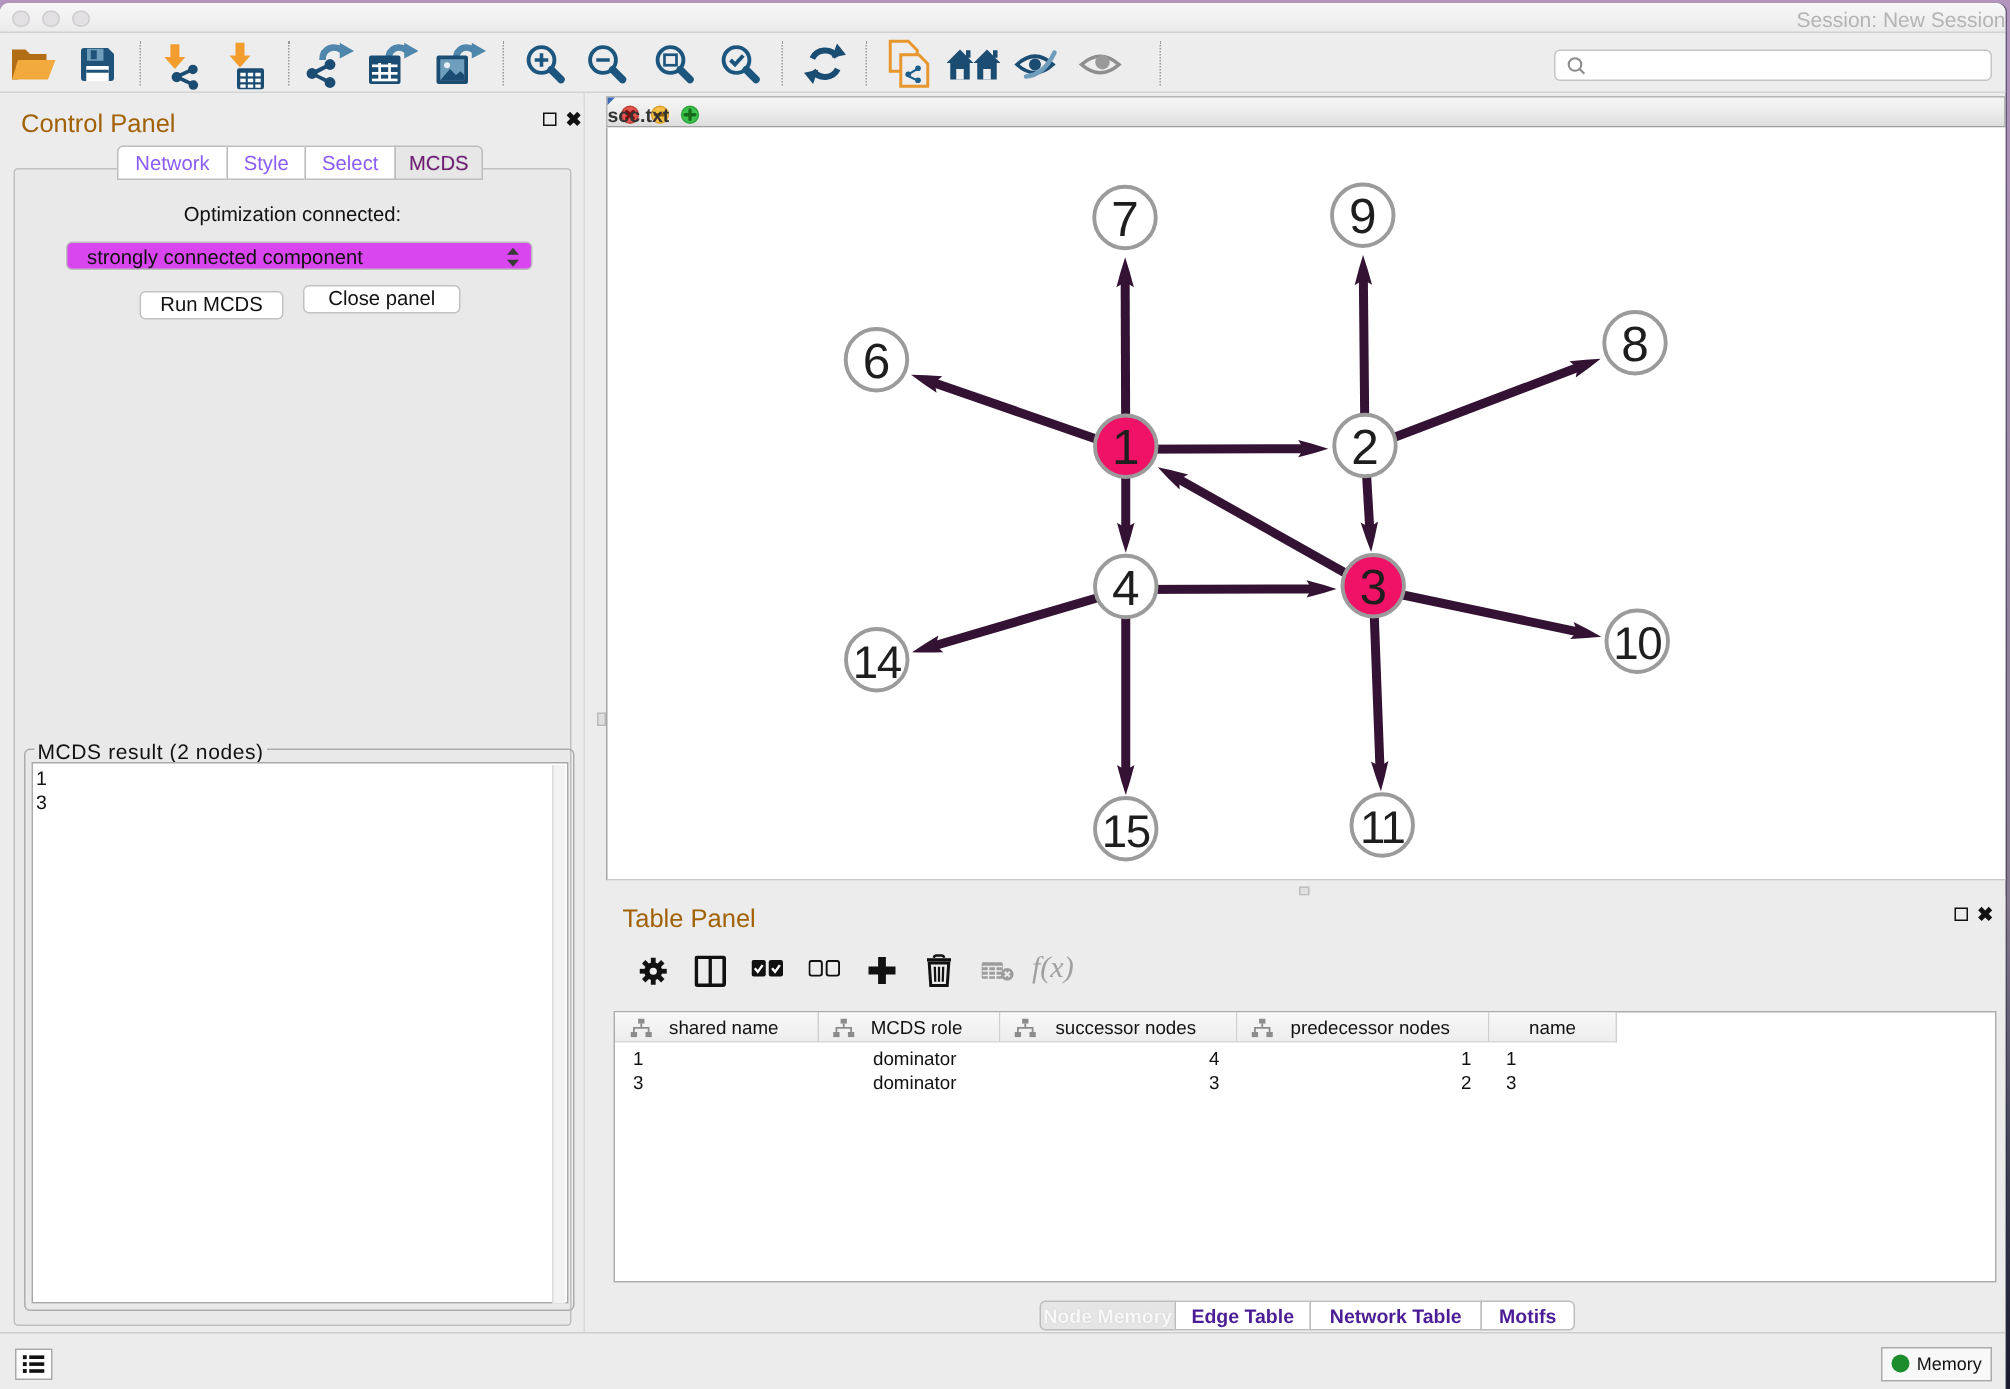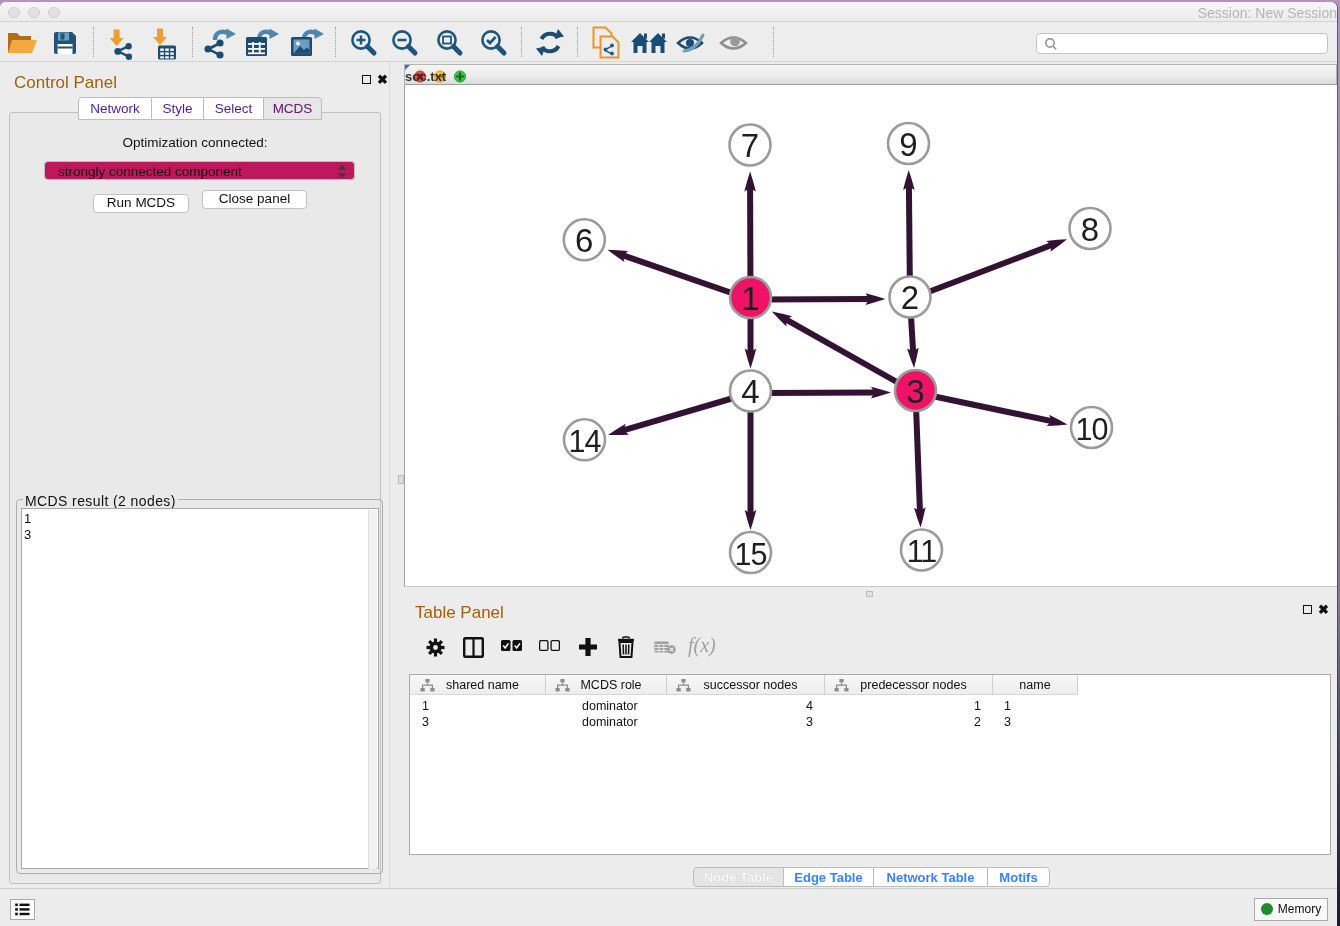--- a/index.html
+++ b/index.html
@@ -15,34 +15,34 @@
 .toolbar { position:absolute; left:0; top:20px; width:1337px; height:40px; background:#ededed; border-bottom:1px solid #d4d4d4; }
 .tsep { position:absolute; top:5px; height:30px; width:0; border-left:1px dotted #9a9a9a; }
 .ticon { position:absolute; top:4px; }
 .searchbox { position:absolute; left:1036px; top:11px; width:292px; height:21px; background:#fff; border:1px solid #c4c4c4; border-radius:4px; }
 
 .cp { position:absolute; left:0; top:60px; width:390px; height:826px; background:#ececec; border-right:1px solid #dadada; }
 .panel-title { position:absolute; font-size:17px; color:#a16207; }
 .float-btn { position:absolute; width:9px; height:9px; border:1.5px solid #111; }
 .close-x { position:absolute; font-size:13px; font-weight:bold; color:#111; line-height:10px; }
 .tabpane { position:absolute; left:9px; top:50px; width:372px; height:772px; background:#e9e9e9; border:1px solid #c0c0c0; border-radius:3px; }
-.tab { position:absolute; top:35px; height:23px; font-size:13.5px; text-align:center; line-height:21px; color:#4c1d95; background:#fff; border:1px solid #bdbdbd; }
+.tab { position:absolute; top:35px; height:23px; font-size:13.5px; text-align:center; line-height:21px; color:#8b5cf6; background:#fff; border:1px solid #bdbdbd; }
 .btn { position:absolute; background:#fff; border:1px solid #c2c2c2; border-radius:4px; font-size:13.5px; color:#111; text-align:center; line-height:16px; }
 
 .netwin-title { position:absolute; left:404px; top:62px; width:933px; height:21px; background:linear-gradient(180deg,#f5f5f5 0%,#ececec 55%,#dcdcdc 100%); border:1px solid #b5b5b5; border-bottom:1px solid #9f9f9f; }
 .netwin-title .txt { position:absolute; left:0; top:3.5px; width:100%; text-align:left; font-size:13px; font-weight:bold; color:#333; }
 .canvas { position:absolute; left:404px; top:83px; width:933px; height:502px; background:#fff; border-left:1px solid #a5a5a5; border-bottom:1px solid #c9c9c9; }
 
 .tp { position:absolute; left:404px; top:595px; width:933px; height:291px; background:#ececec; }
 .tptool { position:absolute; left:6px; top:28px; width:921px; height:40px; }
 .tbl { position:absolute; left:5px; top:77px; width:922px; height:181px; background:#fff; border:1px solid #ababab; }
 .th { position:absolute; top:0; height:20px; background:linear-gradient(180deg,#f8f8f8,#ededed); border-right:1px solid #cfcfcf; border-bottom:1px solid #d8d8d8; font-size:12.5px; color:#111; text-align:center; line-height:20px; }
 .treeic { position:absolute; top:4px; }
 .bottabs { position:absolute; top:270px; left:0; width:100%; height:20px; }
-.btab { position:absolute; height:20px; font-size:13px; font-weight:bold; text-align:center; line-height:19px; background:#fff; border:1px solid #bdbdbd; color:#3b82f6; }
+.btab { position:absolute; height:20px; font-size:13px; font-weight:bold; text-align:center; line-height:19px; background:#fff; border:1px solid #bdbdbd; color:#4c1d95; }
 
 .statusbar { position:absolute; left:0; top:886px; width:1337px; height:38px; background:#ececec; border-top:1px solid #cdcdcd; }
 </style>
 </head>
 <body>
 <div class="app">
 
   <div class="titlebar">
     <div class="tl" style="left:8px;"></div>
     <div class="tl" style="left:28px;"></div>
@@ -220,21 +220,21 @@
   <div class="cp">
     <div class="panel-title" style="left:14px; top:11px;">Control Panel</div>
     <div class="float-btn" style="left:362px; top:13px;"></div>
     <div class="close-x" style="left:377px; top:13px;">✖</div>
     <div class="tabpane"></div>
     <div class="tab" style="left:78px; width:74px; border-radius:4px 0 0 0;">Network</div>
     <div class="tab" style="left:151px; width:53px;">Style</div>
     <div class="tab" style="left:203px; width:61px;">Select</div>
     <div class="tab" style="left:263px; width:59px; background:#e7e7e7; color:#701a75; border-radius:0 4px 0 0; text-shadow:0 0 1px #bbb;">MCDS</div>
     <div class="abs" style="left:0; top:73px; width:390px; text-align:center; font-size:13.5px; color:#111;">Optimization connected:</div>
-    <div class="abs" style="left:44px; top:99px; width:311px; height:19px; background:#be185d; border:1px solid #bdbdbd; border-radius:4px;">
+    <div class="abs" style="left:44px; top:99px; width:311px; height:19px; background:#d946ef; border:1px solid #bdbdbd; border-radius:4px;">
       <span style="position:absolute; left:13px; top:1.5px; font-size:13.5px; color:#111;">strongly connected component</span>
       <svg width="12" height="15" viewBox="0 0 12 15" style="position:absolute; right:6px; top:1.5px;">
           <path d="M2 5.8 L6 1.2 L10 5.8 Z" fill="#3a3a3a"></path>
           <path d="M2 9.2 L6 13.8 L10 9.2 Z" fill="#3a3a3a"></path>
         </svg>
     </div>
     <div class="btn" style="left:93px; top:132px; width:96px; height:19px;">Run MCDS</div>
     <div class="btn" style="left:202px; top:128px; width:105px; height:19px;">Close panel</div>
 
     <div class="abs" style="left:16px; top:437px; width:367px; height:375px; border:1px solid #adadad; border-radius:4px;">
@@ -448,21 +448,21 @@
         <div style="position:relative; height:16px;">
           <span style="position:absolute;left:12px;">3</span>
             <span style="position:absolute;left:172px;">dominator</span>
           <span style="position:absolute;left:257px;width:146px;text-align:right;">3</span>
           <span style="position:absolute;left:415px;width:156px;text-align:right;">2</span>
           <span style="position:absolute;left:594px;">3</span>
         </div>
       </div>
     </div>
     <div class="bottabs">
-      <div class="btab" style="left:289px; width:91px; background:#e5e5e5; color:#f8f8f8; border-radius:4px 0 0 4px; text-shadow:0 0 1px #c0c0c0;">Node Table</div>
+      <div class="btab" style="left:289px; width:91px; background:#e5e5e5; color:#f8f8f8; border-radius:4px 0 0 4px; text-shadow:0 0 1px #c0c0c0;">Node Memory</div>
       <div class="btab" style="left:379px; width:91px;">Edge Table</div>
       <div class="btab" style="left:469px; width:115px;">Network Table</div>
       <div class="btab" style="left:583px; width:63px; border-radius:0 4px 4px 0;">Motifs</div>
     </div>
   </div>
 
   <div class="statusbar">
     <div class="abs" style="left:10px; top:10px; width:25px; height:21px; background:#fdfdfd; border:1px solid #a9a9a9;">
       <svg width="15" height="13" viewBox="0 0 15 13" style="position:absolute;left:4px;top:3px;">
         <rect x="0.2" y="0.5" width="2.6" height="2.6" fill="#111"></rect>

